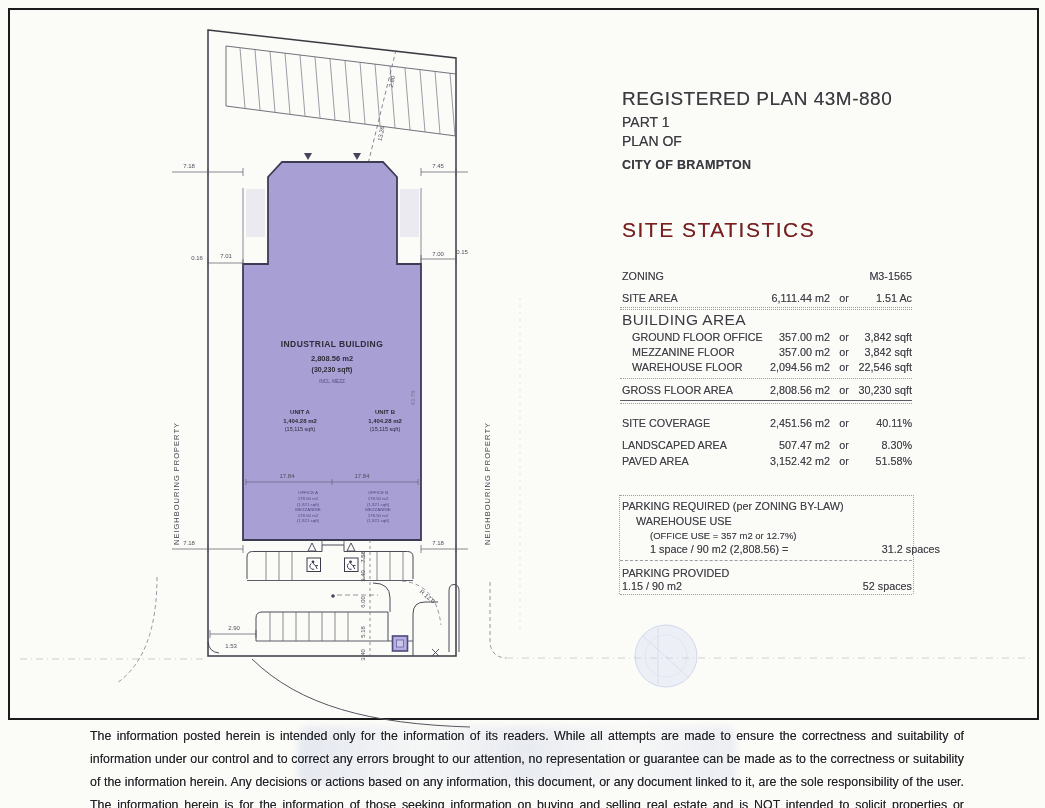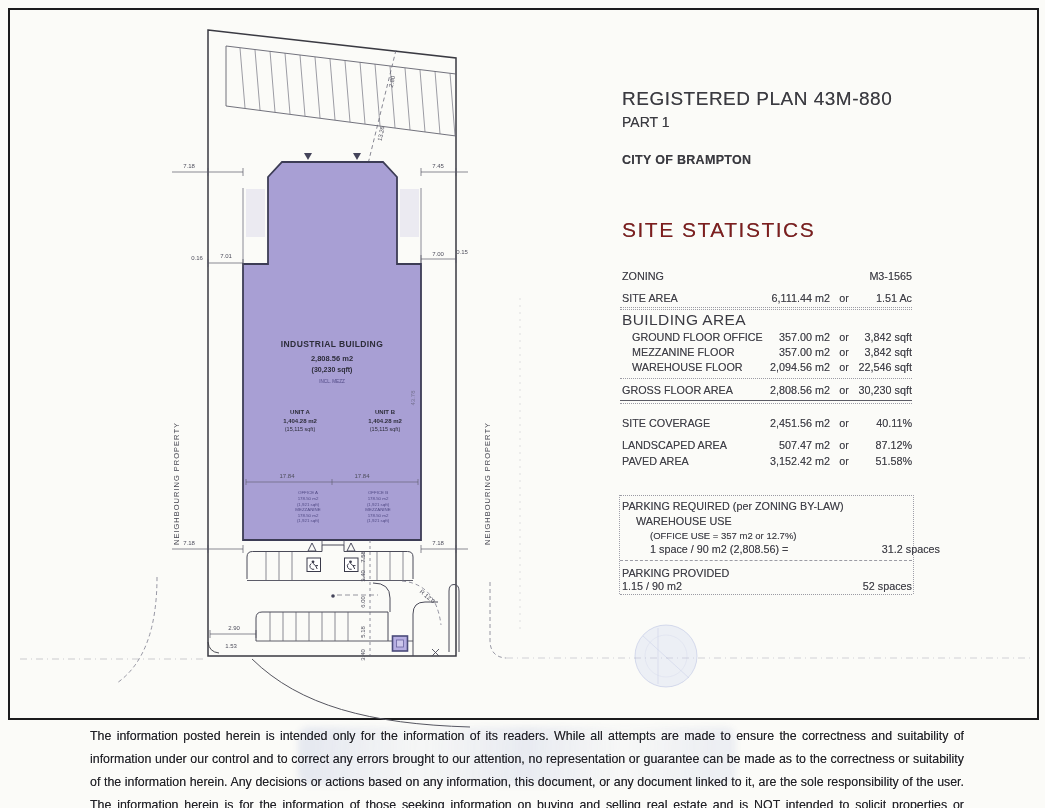--- a/index.html
+++ b/index.html
@@ -11,21 +11,21 @@
   }
   .abs{position:absolute;}
   
   .frame{left:8px;top:8px;width:1027px;height:708px;border:2px solid #1b1b1d;}
   
   .titleblock div{color:#3a3a40;text-shadow:0 0 .5px rgba(58,58,64,.6);}
   .t1{font-size:19px;letter-spacing:.5px;}
   .t2{font-size:14px;margin-top:4px;}
   .t3{font-size:14px;margin-top:3px;}
   .t4{font-size:18px;margin-top:3px;}
-  .t5{font-size:12.5px;font-weight:bold;margin-top:23px;letter-spacing:.3px;}
+  .t5{font-size:12.5px;font-weight:bold;margin-top:9px;letter-spacing:.3px;}
   .stats-head{font-size:21px;letter-spacing:1.5px;color:#7f1d1d;text-shadow:0 0 .6px rgba(55,55,62,.6);}
   .srow{position:absolute;left:622px;width:290px;display:flex;font-size:10.8px;color:#404048;
         text-shadow:0 0 .4px rgba(64,64,72,.55);white-space:nowrap;}
   .c-label{width:132px;text-align:left;}
   .c-label.sub{padding-left:10px;width:122px;}
   .c-m2{width:76px;text-align:right;}
   .c-or{width:28px;text-align:center;}
   .c-imp{width:54px;text-align:right;}
   .hdr{font-size:15.5px;letter-spacing:.4px;color:#3a3a42;}
   .sep{position:absolute;left:620px;width:292px;border-top:1px dotted #9b9ba4;}
@@ -222,20 +222,21 @@
   <g opacity="0.6">
     <circle cx="666" cy="656" r="31" fill="#cdd5ee" fill-opacity="0.55" stroke="#96a4d6" stroke-width="1" stroke-opacity="0.6"></circle>
     <circle cx="666" cy="656" r="21" fill="none" stroke="#96a4d6" stroke-width="0.6" stroke-opacity="0.35"></circle>
     <path d="M643,636 L689,678 M658,628 L658,684" stroke="#96a4d6" stroke-width="0.8" stroke-opacity="0.5" fill="none"></path>
   </g>
 </svg>
 
 <div class="abs titleblock" style="left:622px;top:88px">
   <div class="t1">REGISTERED PLAN 43M-880</div>
   <div class="t2">PART 1</div>
+  <div class="t3">PLAN OF</div>
   <div class="t5">CITY OF BRAMPTON</div>
 </div>
 
 <div class="abs stats-head" style="left:622px;top:218px">SITE STATISTICS</div>
 
 <div class="srow" style="top:270px">
   <span class="c-label">ZONING</span>
   <span class="c-m2"></span>
   <span class="c-or"></span>
   <span class="c-imp">M3-1565</span>
@@ -284,21 +285,21 @@
 <div class="srow" style="top:417px">
   <span class="c-label">SITE COVERAGE</span>
   <span class="c-m2">2,451.56 m2</span>
   <span class="c-or">or</span>
   <span class="c-imp">40.11%</span>
 </div>
 <div class="srow" style="top:439px">
   <span class="c-label">LANDSCAPED AREA</span>
   <span class="c-m2">507.47 m2</span>
   <span class="c-or">or</span>
-  <span class="c-imp">87.12%</span>
+  <span class="c-imp">8.30%</span>
 </div>
 <div class="srow" style="top:455px">
   <span class="c-label">PAVED AREA</span>
   <span class="c-m2">3,152.42 m2</span>
   <span class="c-or">or</span>
   <span class="c-imp">51.58%</span>
 </div>
 
 <div class="sep" style="top:495px"></div>
 <div class="vsep" style="left:619px;top:495px;height:99px"></div>

